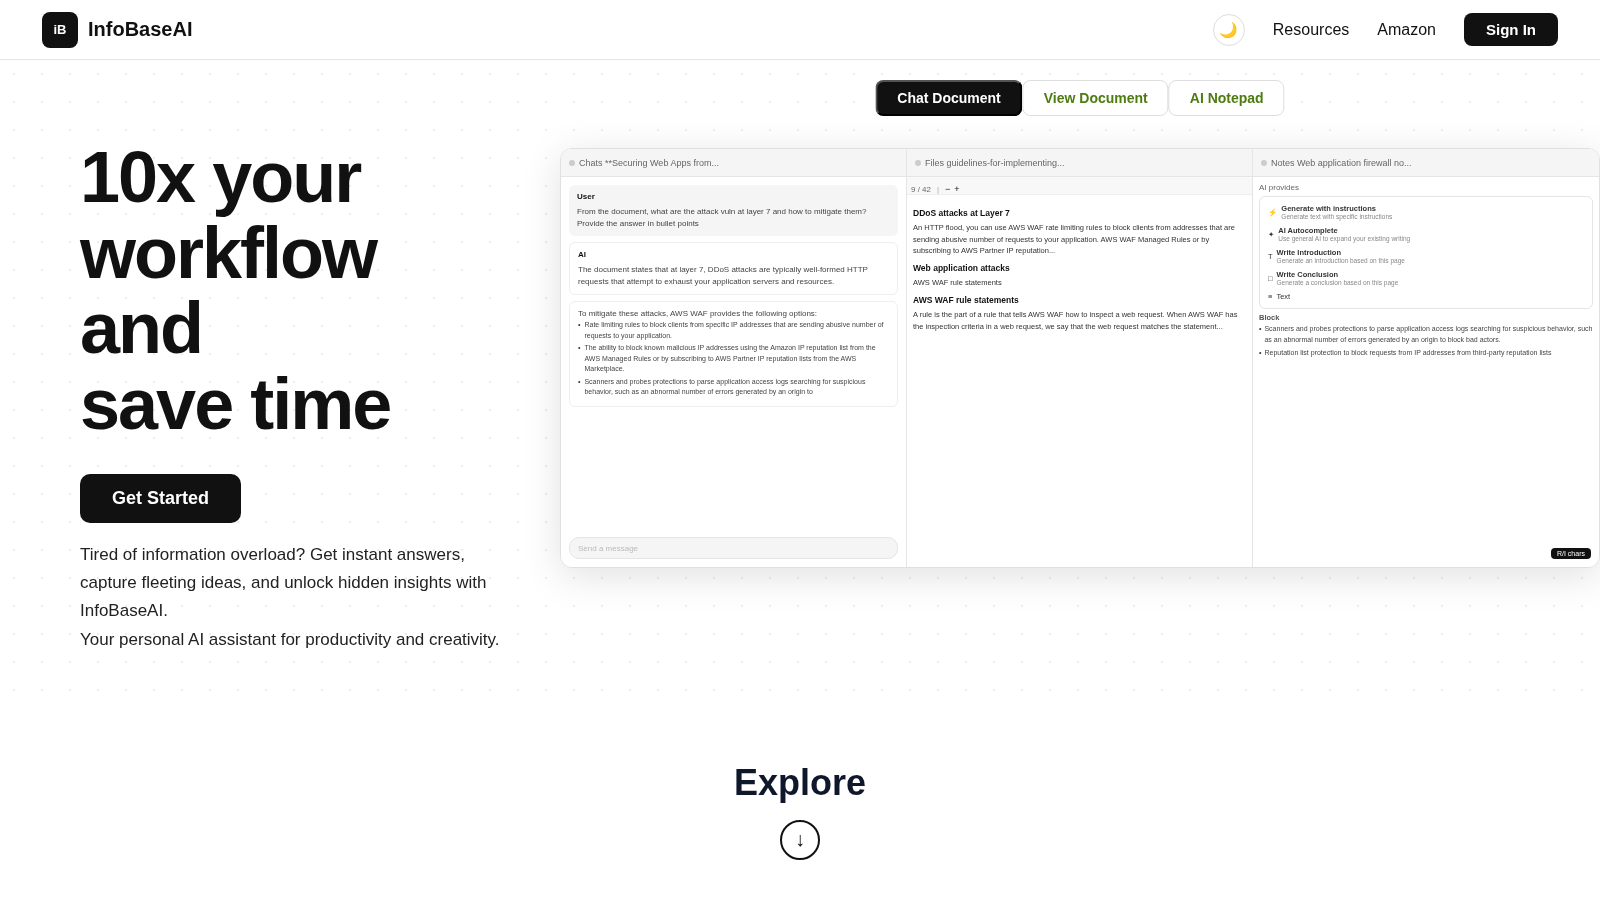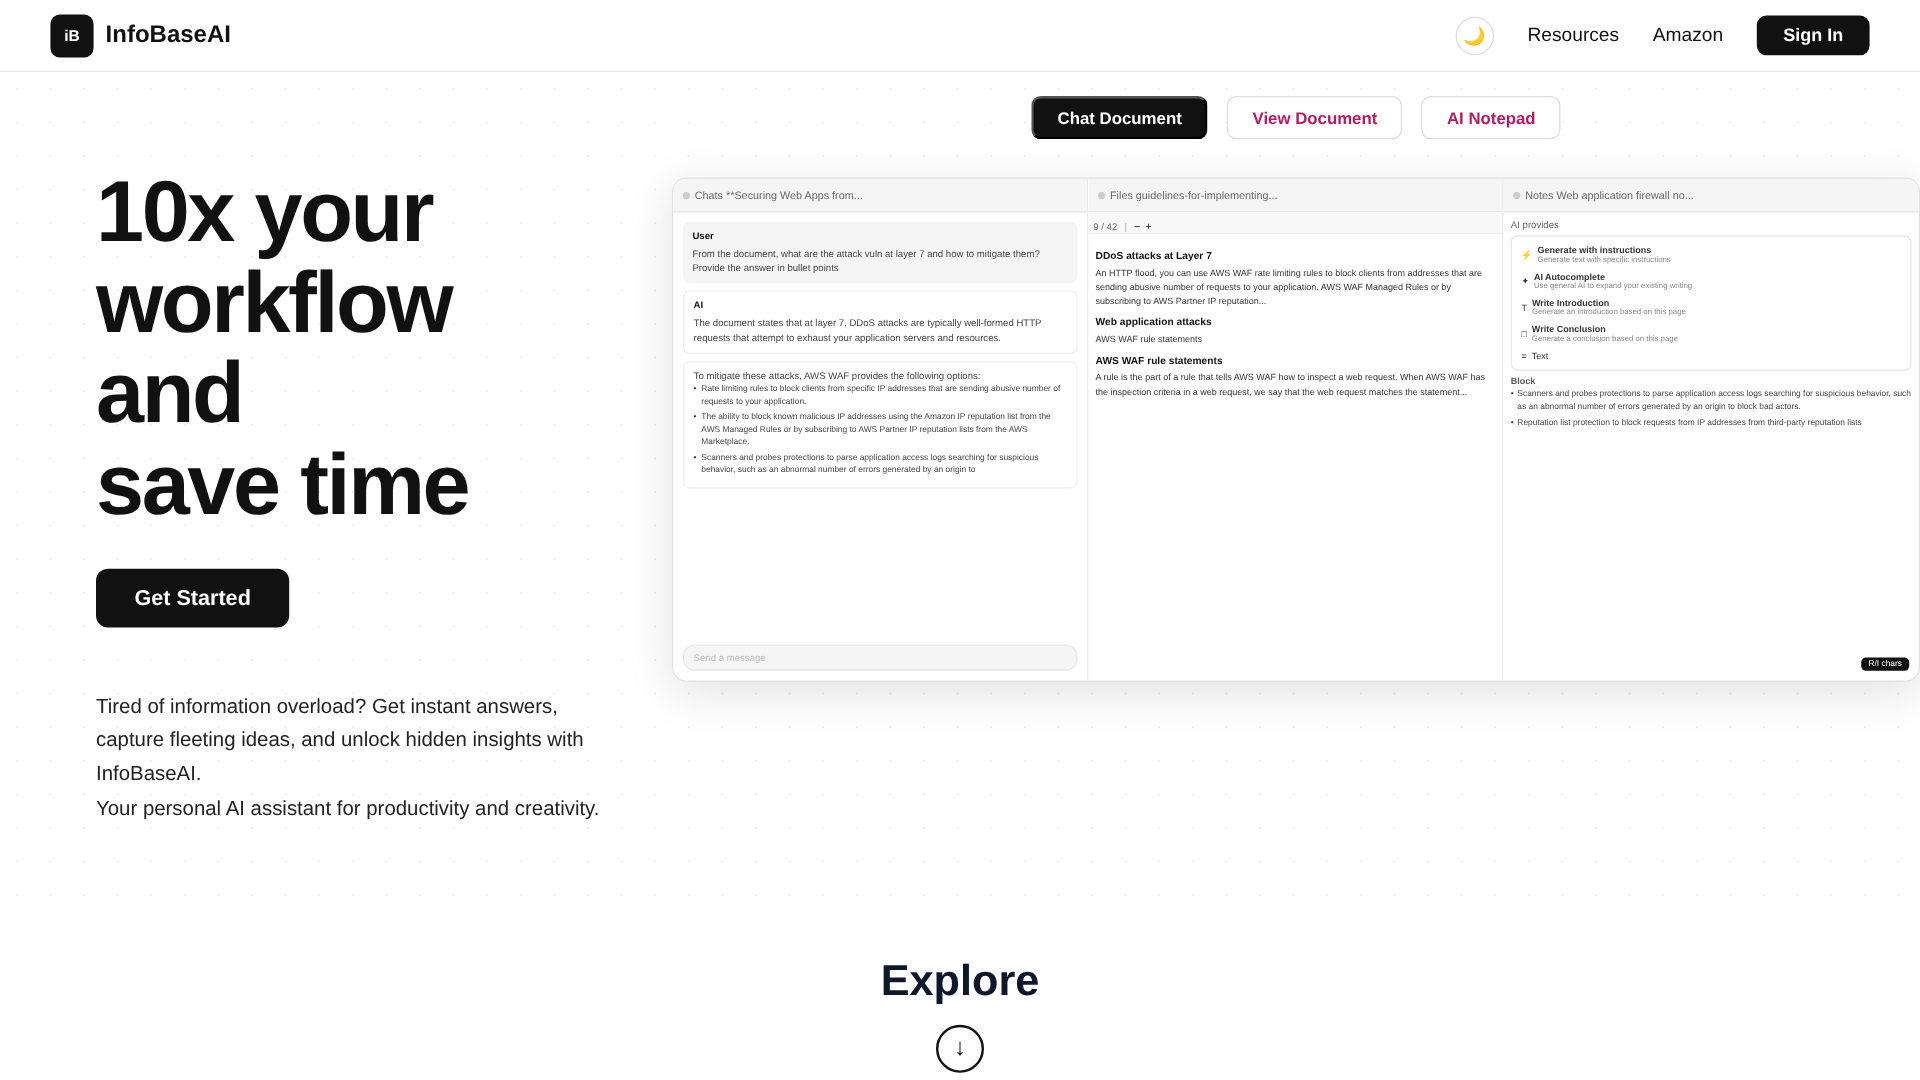--- a/index.html
+++ b/index.html
@@ -116,21 +116,21 @@
     .get-started-btn {
       background: #111;
       color: #fff;
       border: none;
       padding: 14px 32px;
       border-radius: 10px;
       font-size: 18px;
       font-weight: 700;
       cursor: pointer;
       width: fit-content;
-      margin-bottom: 52px;
+      margin-bottom: 18px;
     }
     .hero-desc {
       font-size: 17px;
       line-height: 1.65;
       color: #222;
       max-width: 460px;
     }
 
     
     .hero-right {
@@ -142,36 +142,35 @@
       padding-top: 20px;
     }
 
     
     .preview-tabs {
       position: absolute;
       top: 20px;
       left: 50%;
       transform: translateX(-50%);
       display: flex;
-      gap: 16px;
       z-index: 5;
       white-space: nowrap;
     }
     .preview-tab {
       background: #111;
       color: #fff;
       padding: 8px 20px;
       border-radius: 8px;
       font-size: 14px;
       font-weight: 600;
       cursor: pointer;
     }
     .preview-tab.light {
       background: #fff;
-      color: #be185d;
+      color: #4d7c0f;
       border: 1.5px solid #ddd;
     }
 
     
     .preview-container {
       margin-top: 68px;
       width: 1040px;
       height: 420px;
       border-radius: 12px;
       border: 1.5px solid #e0e0e0;

